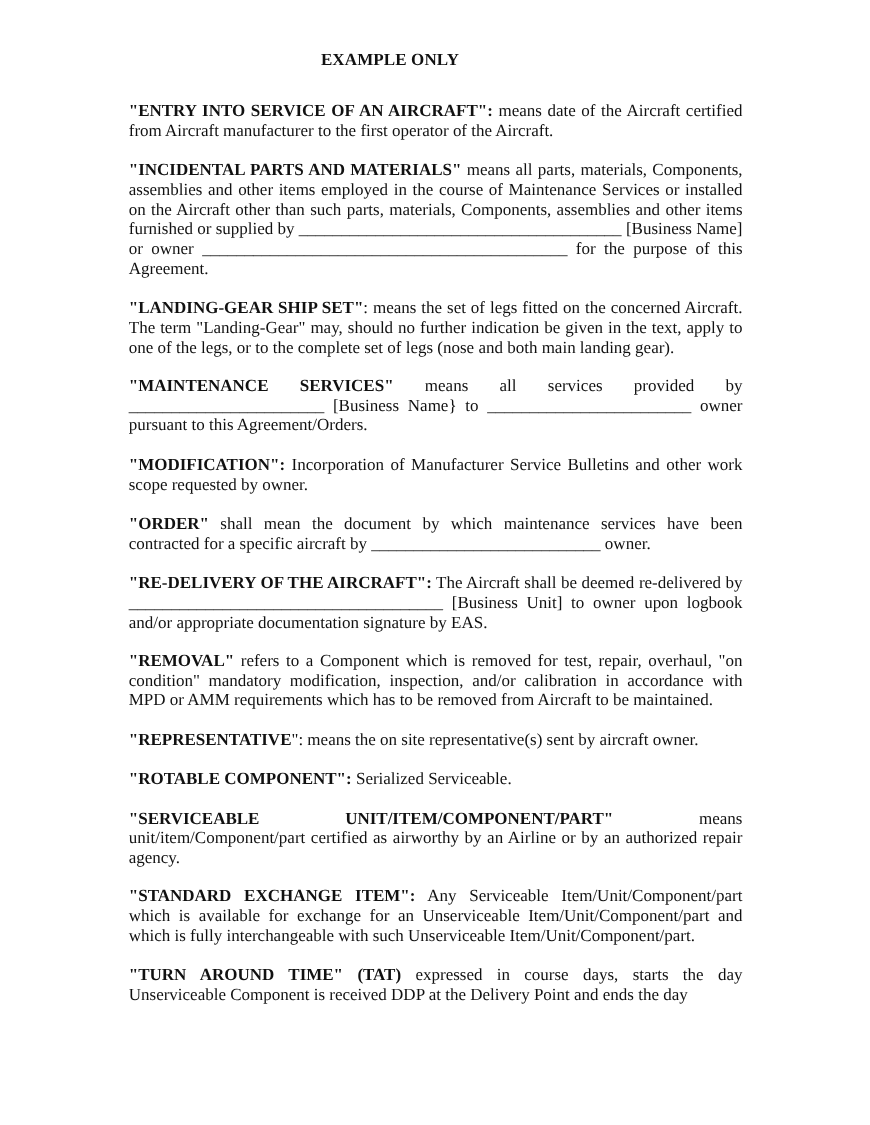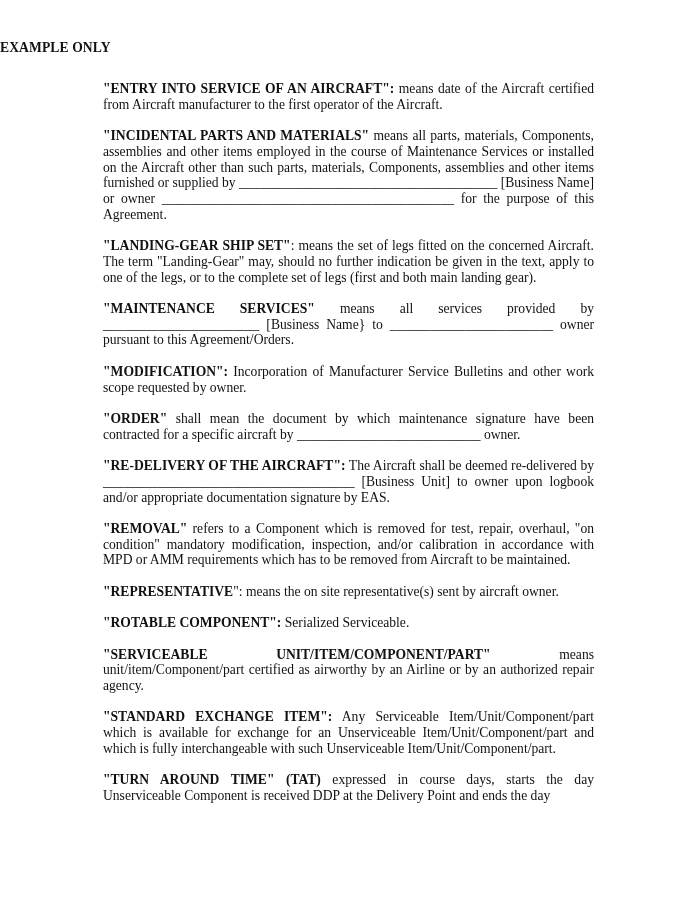--- a/index.html
+++ b/index.html
@@ -21,21 +21,21 @@
       top: 0;
       width: 696px;
       height: 900px;
       background: #ffffff;
     }
     .title {
       position: absolute;
       top: 39px;
       left: 0;
       width: 624px;
-      text-align: left;
+      text-align: center;
       font-weight: bold;
       font-size: 13.6px;
       line-height: 18px;
       letter-spacing: 0.1px;
     }
     .body {
       position: absolute;
       left: 103px;
       top: 81px;
       width: 491px;
@@ -60,33 +60,33 @@
 
     <p class="para">
       <span class="term">"ENTRY INTO SERVICE OF AN AIRCRAFT":</span><span> means date of the Aircraft certified from Aircraft manufacturer to the first operator of the Aircraft.</span>
     </p>
 
     <p class="para">
       <span class="term">"INCIDENTAL PARTS AND MATERIALS"</span><span> means all parts, materials, Components, assemblies and other items employed in the course of Maintenance Services or installed on the Aircraft other than such parts, materials, Components, assemblies and other items furnished or supplied by ______________________________________ [Business Name] or owner ___________________________________________ for the purpose of this Agreement.</span>
     </p>
 
     <p class="para">
-      <span class="term">"LANDING-GEAR SHIP SET"</span><span>: means the set of legs fitted on the concerned Aircraft. The term "Landing-Gear" may, should no further indication be given in the text, apply to one of the legs, or to the complete set of legs (first and both main landing gear).</span>
+      <span class="term">"LANDING-GEAR SHIP SET"</span><span>: means the set of legs fitted on the concerned Aircraft. The term "Landing-Gear" may, should no further indication be given in the text, apply to one of the legs, or to the complete set of legs (nose and both main landing gear).</span>
     </p>
 
     <p class="para">
       <span class="term">"MAINTENANCE SERVICES"</span><span> means all services provided by _______________________ [Business Name} to ________________________ owner pursuant to this Agreement/Orders.</span>
     </p>
 
     <p class="para">
       <span class="term">"MODIFICATION":</span><span> Incorporation of Manufacturer Service Bulletins and other work scope requested by owner.</span>
     </p>
 
     <p class="para">
-      <span class="term">"ORDER"</span><span> shall mean the document by which maintenance signature have been contracted for a specific aircraft by ___________________________ owner.</span>
+      <span class="term">"ORDER"</span><span> shall mean the document by which maintenance services have been contracted for a specific aircraft by ___________________________ owner.</span>
     </p>
 
     <p class="para">
       <span class="term">"RE-DELIVERY OF THE AIRCRAFT":</span><span> The Aircraft shall be deemed re-delivered by _____________________________________ [Business Unit] to owner upon logbook and/or appropriate documentation signature by EAS.</span>
     </p>
 
     <p class="para">
       <span class="term">"REMOVAL"</span><span> refers to a Component which is removed for test, repair, overhaul, "on condition" mandatory modification, inspection, and/or calibration in accordance with MPD or AMM requirements which has to be removed from Aircraft to be maintained.</span>
     </p>
 

